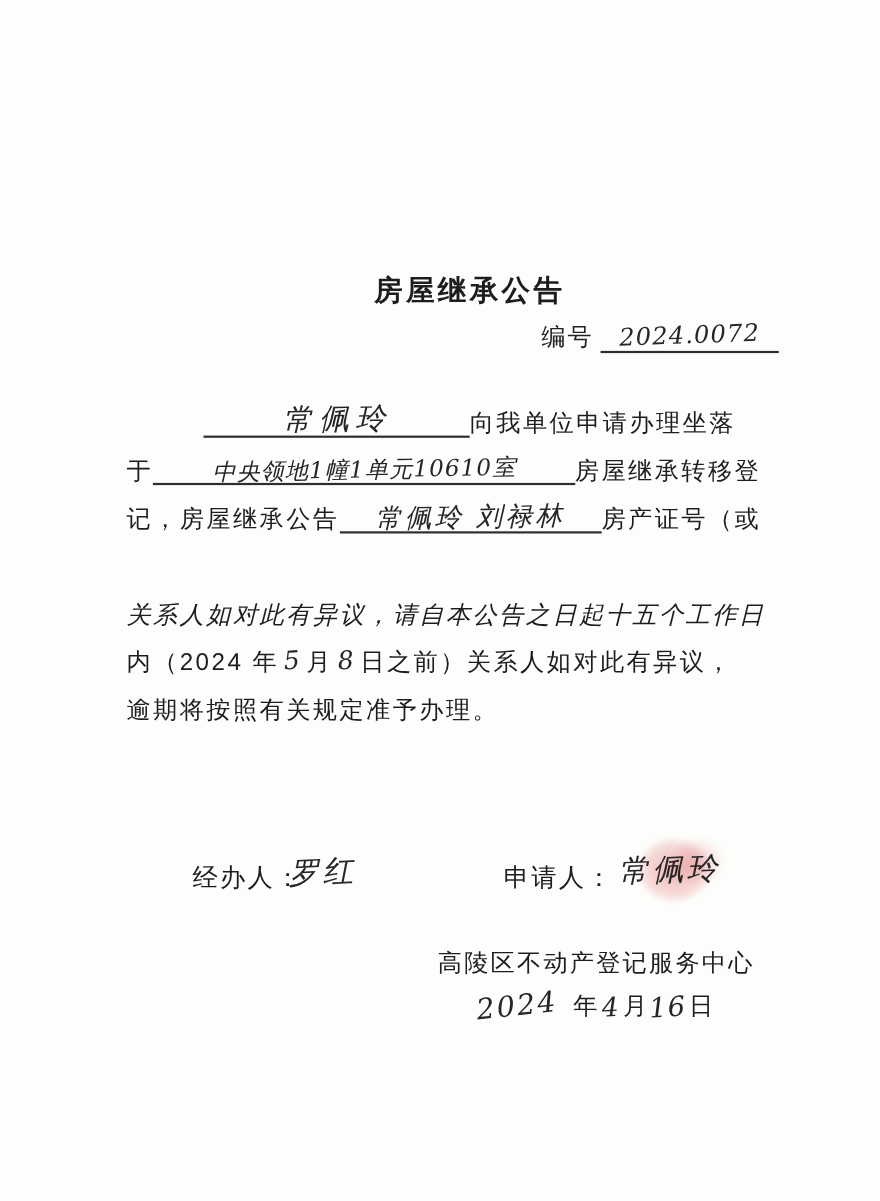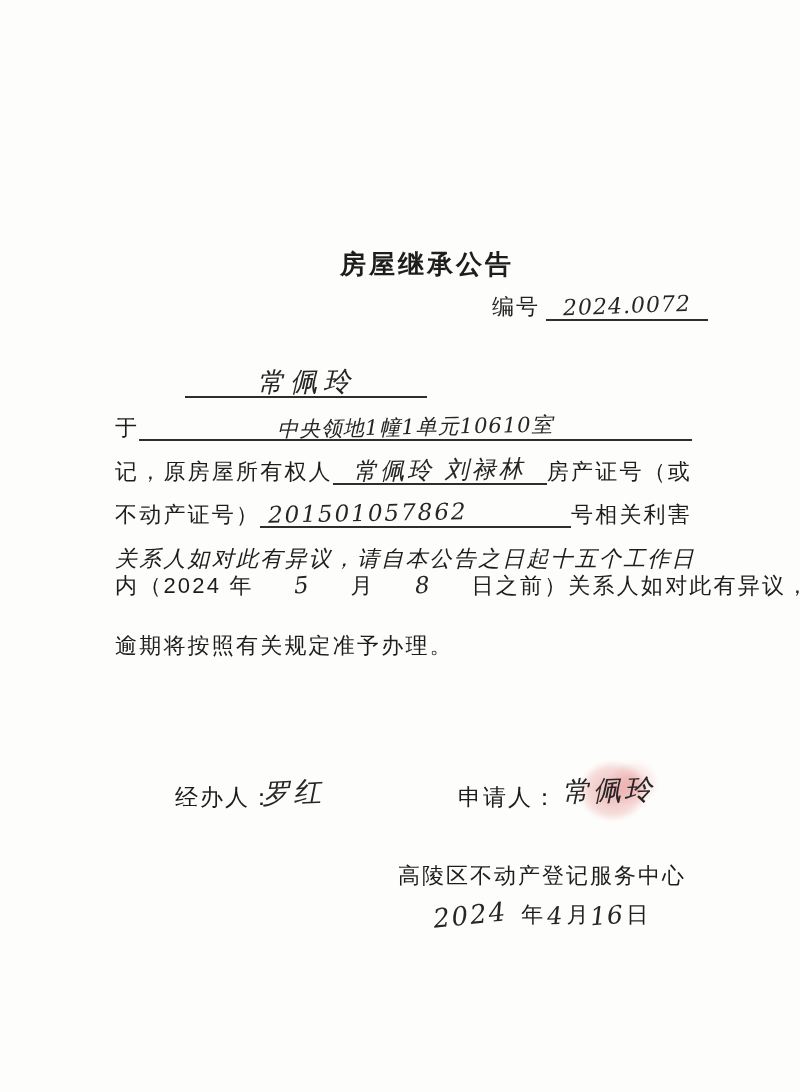--- a/index.html
+++ b/index.html
@@ -51,50 +51,45 @@
     <span class="song num-label">编号</span>
     <span class="num-line">
       <span class="hand">2024.0072</span>
     </span>
   </div>
 
   <div class="abs bline print" style="left:185px;top:358px;width:507px;">
     <span class="u u1">
       <span class="hand">常佩玲</span>
     </span>
+    <span class="txt">向我单位申请办理坐落</span>
   </div>
 
   <div class="abs bline print" style="left:115px;top:401px;width:577px;">
     <span class="txt">于</span>
     <span class="u u2">
       <span class="hand">中央领地1幢1单元10610室</span>
     </span>
+    <span class="txt">房屋继承转移登</span>
   </div>
 
   <div class="abs bline print" style="left:115px;top:445px;width:577px;">
-    <span class="txt">记，原房屋所有权人</span>
+    <span class="txt">记，房屋继承公告</span>
     <span class="u u3">
       <span class="hand">常佩玲 刘禄林</span>
     </span>
     <span class="txt">房产证号（或</span>
   </div>
 
-  <div class="abs bline print" style="left:115px;top:488px;width:577px;">
-    <span class="txt">不动产证号）</span>
-    <span class="u u4">
-      <span class="hand">201501057862</span>
-    </span>
-    <span class="txt">号相关利害</span>
-  </div>
 
   <div class="abs bline print" style="left:115px;top:532px;width:577px;font-style:italic;">
     <span class="txt">关系人如对此有异议，请自本公告之日起十五个工作日</span>
   </div>
 
-  <div class="abs bline print" style="left:115px;top:559px;width:577px;gap:36px;">
+  <div class="abs bline print" style="left:115px;top:575px;width:577px;">
     <span class="txt">内（2024 年</span>
     <span class="hand inline-hand">5</span>
     <span class="txt">月</span>
     <span class="hand inline-hand">8</span>
     <span class="txt">日之前）关系人如对此有异议，</span>
   </div>
 
   <div class="abs bline print" style="left:115px;top:619px;width:577px;">
     <span class="txt">逾期将按照有关规定准予办理。</span>
   </div>

